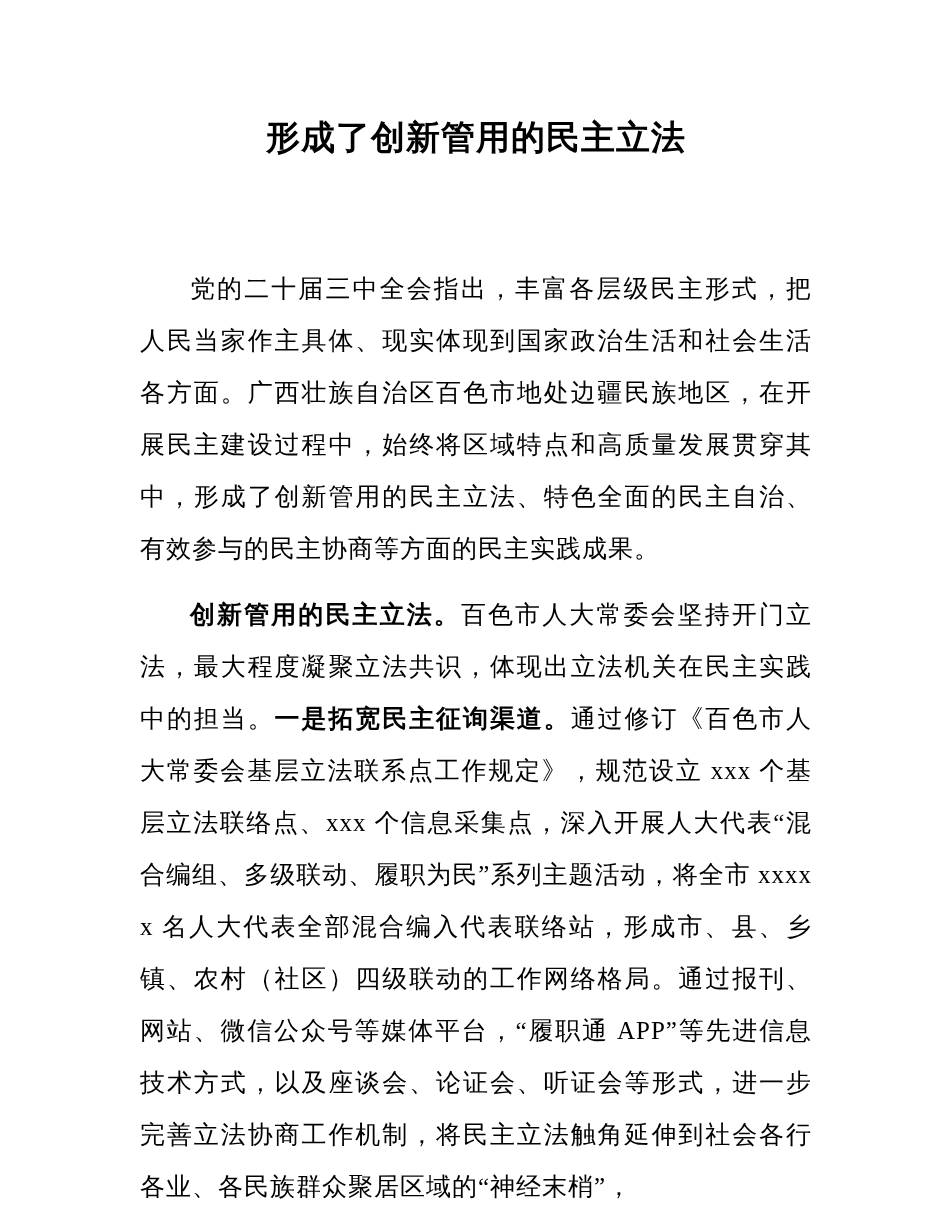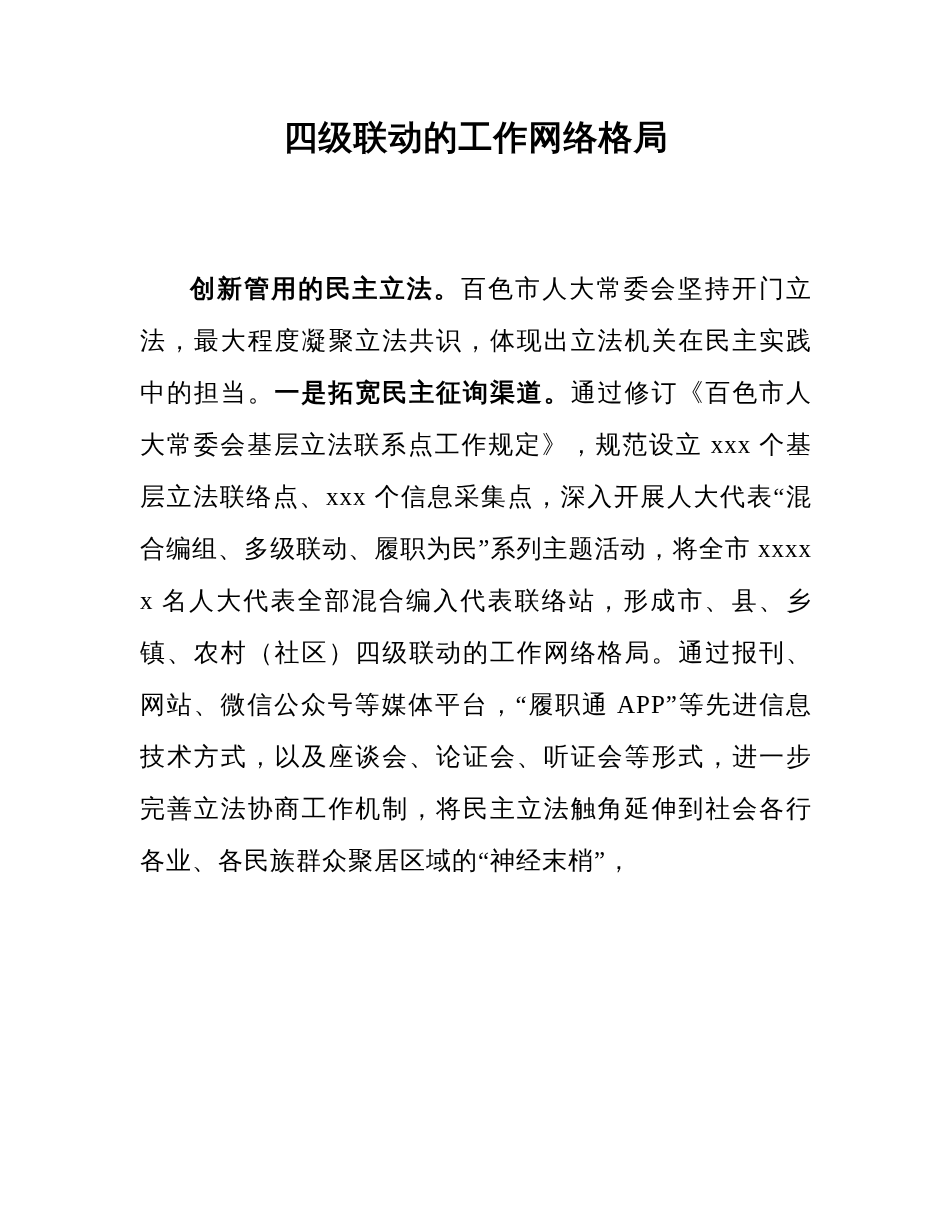--- a/index.html
+++ b/index.html
@@ -46,17 +46,18 @@
   }
   .bold-run {
     font-weight: 700;
     margin-top: 19px;
   }
 </style>
 </head>
 <body>
 
 <div class="page">
-  <h1 class="title">四级联动的工作网络格局</h1>
+  <h1 class="title">形成了创新管用的民主立法</h1>
   <div class="doc-body">
+      <p class="para"><span class="text-run">党的二十届三中全会指出，丰富各层级民主形式，把人民当家作主具体、现实体现到国家政治生活和社会生活各方面。广西壮族自治区百色市地处边疆民族地区，在开展民主建设过程中，始终将区域特点和高质量发展贯穿其中，形成了创新管用的民主立法、特色全面的民主自治、有效参与的民主协商等方面的民主实践成果。</span></p>
       <p class="para"><span class="bold-run">创新管用的民主立法。</span><span class="text-run">百色市人大常委会坚持开门立法，最大程度凝聚立法共识，体现出立法机关在民主实践中的担当。</span><span class="bold-run">一是拓宽民主征询渠道。</span><span class="text-run">通过修订《百色市人大常委会基层立法联系点工作规定》，规范设立 xxx 个基层立法联络点、xxx 个信息采集点，深入开展人大代表“混合编组、多级联动、履职为民”系列主题活动，将全市 xxxxx 名人大代表全部混合编入代表联络站，形成市、县、乡镇、农村（社区）四级联动的工作网络格局。通过报刊、网站、微信公众号等媒体平台，“履职通 APP”等先进信息技术方式，以及座谈会、论证会、听证会等形式，进一步完善立法协商工作机制，将民主立法触角延伸到社会各行各业、各民族群众聚居区域的“神经末梢”，</span></p>
     </div>
 </div>
 
 </body></html>

